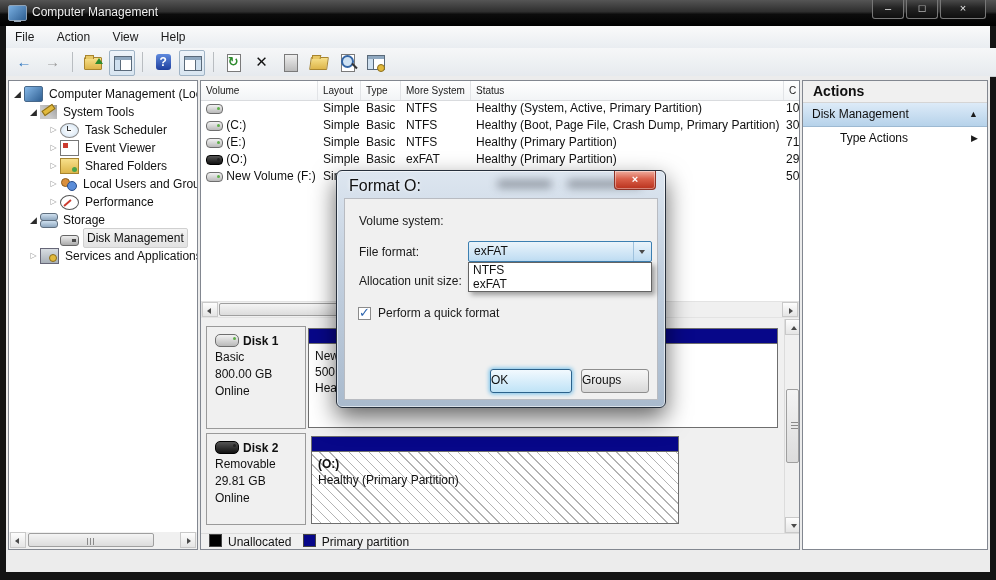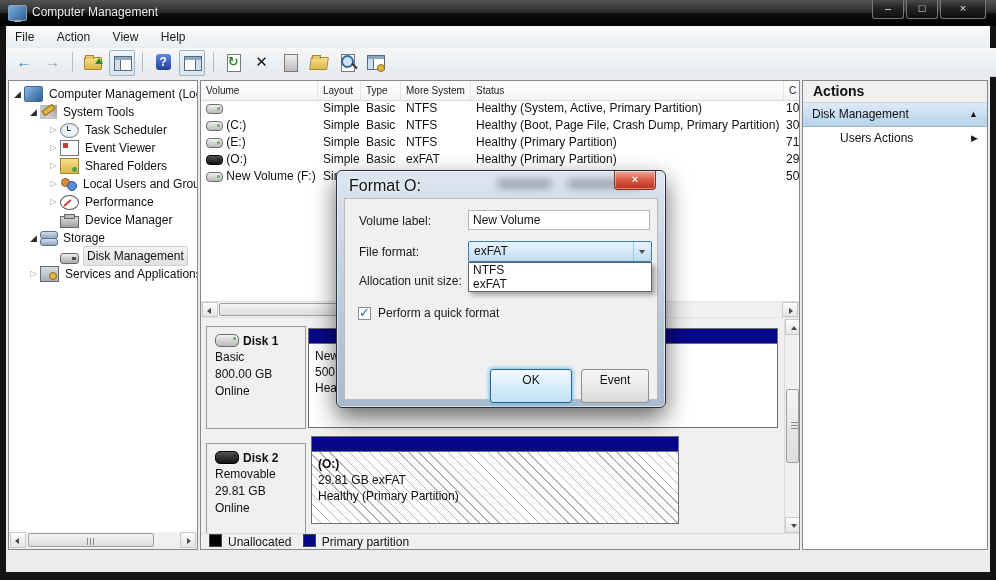--- a/index.html
+++ b/index.html
@@ -154,21 +154,21 @@
   .ddlist{position:absolute;left:124px;top:64px;width:184px;border:1px solid #646464;background:#fff;
     box-shadow:3px 3px 5px rgba(0,0,0,.35);box-sizing:border-box;z-index:5}
   .dditem{height:14px;line-height:14px;font-size:12px;color:#111;padding-left:4px}
   .dditem.sel{background:#3c96e8;color:#fff}
   .cbrow{position:absolute;left:14px;font-size:12px;color:#1a1a1a;display:flex;align-items:center}
   .cbox{width:13px;height:13px;border:1px solid #8b8b8b;background:#fff;margin-right:7px;position:relative;
     display:inline-block;box-sizing:border-box}
   .cbox .chk{position:absolute;left:0px;top:-3px;font-size:13px;font-weight:bold;color:#2b63ad}
   .cbrow.dis{color:#9a9a9a}
   .cbrow.dis .cbox{border-color:#c4c4c4;background:#fbfbfb}
-  .btn{position:absolute;height:34px;border-radius:3px;font-size:12px;color:#111;text-align:center;line-height:21px;box-sizing:border-box}
+  .btn{position:absolute;height:24px;border-radius:3px;font-size:12px;color:#111;text-align:left;line-height:21px;box-sizing:border-box}
   .btn.ok{left:146px;top:171px;width:82px;border:1px solid #2c628b;
     background:linear-gradient(#f2f9fe,#dbeffb 45%,#bfe3f6);box-shadow:0 0 4px 1px #74c0ea}
   .btn.cancel{left:237px;top:171px;width:68px;border:1px solid #8e8e8e;
     background:linear-gradient(#f6f6f6,#ebebeb 45%,#d8d8d8)}
   .botframe{left:0;top:572px;width:996px;height:8px;background:#141414}
 </style>
 </head>
 <body>
 
 <div class="abs titlebar">
@@ -236,25 +236,20 @@
     <div class="trow" style="padding-left:38px">
       <span class="texp">▷</span>
       <span class="ti i-users"></span>
       <span class="tlabel">Local Users and Groups</span>
     </div>
     <div class="trow" style="padding-left:38px">
       <span class="texp">▷</span>
       <span class="ti i-perf"></span>
       <span class="tlabel">Performance</span>
     </div>
-    <div class="trow" style="padding-left:38px">
-      <span class="texp"></span>
-      <span class="ti i-device"></span>
-      <span class="tlabel">Device Manager</span>
-    </div>
     <div class="trow" style="padding-left:18px">
       <span class="texp exp">◢</span>
       <span class="ti i-storage"></span>
       <span class="tlabel">Storage</span>
     </div>
     <div class="trow sel" style="padding-left:38px">
       <span class="texp"></span>
       <span class="ti i-diskm"></span>
       <span class="tlabel">Disk Management</span>
     </div>
@@ -350,31 +345,30 @@
     </div>
     <div class="part" style="left:107px;top:10px;width:470px;height:100px">
       <div class="pstrip"></div>
       <div class="pbody">
         <div class="pline" style="width:26px">New</div>
         <div class="pline" style="width:26px">500</div>
         <div class="pline" style="width:26px">Hea</div>
       </div>
     </div>
 
-    <div class="dlabel" style="left:5px;top:125px;height:92px">
+    <div class="dlabel" style="left:5px;top:115px;height:92px">
       <span class="drive big dark"></span><span class="dname">Disk 2</span>
       <div class="dline">Removable</div>
       <div class="dline">29.81 GB</div>
       <div class="dline">Online</div>
     </div>
     <div class="part" style="left:110px;top:118px;width:368px;height:88px">
       <div class="pstrip"></div>
       <div class="pbody hatch">
         <div class="pline pname">(O:)</div>
-        <div class="pline">29.81 GB exFAT</div>
         <div class="pline">Healthy (Primary Partition)</div>
       </div>
     </div>
   </div>
 
   <div class="vscroll">
     <span class="sbtn" style="left:0;top:0;width:15px">
         <span class="tri u"></span>
       </span>
     <span class="thumb" style="left:1px;top:70px;width:13px;height:74px">
@@ -391,36 +385,35 @@
   </div>
 </div>
 
 <div class="abs pane actions">
   <div class="ahead">Actions</div>
   <div class="agroup">
     <span>Disk Management</span>
     <span class="aarrow">▲</span>
   </div>
   <div class="amore">
-    <span>Users Actions</span>
+    <span>Type Actions</span>
     <span class="aarrow">▶</span>
   </div>
 </div>
 
 <div class="abs botframe"></div>
 
 <div class="abs dialog">
   <div class="smudge" style="left:160px;top:9px;width:55px"></div>
   <div class="smudge" style="left:230px;top:9px;width:75px"></div>
   <div class="dtitle">Format O:</div>
   <div class="dclose"><span>×</span></div>
 
   <div class="dcontent">
-    <div class="dlab" style="left:15px;top:16px">Volume label:</div>
-    <input class="dinput" value="New Volume" style="">
+    <div class="dlab" style="left:15px;top:16px">Volume system:</div>
 
     <div class="dlab" style="left:15px;top:47px">File format:</div>
     <div class="combo">
       <span class="cval">exFAT</span>
       <span class="cbtn">
           <span class="tri d"></span>
         </span>
     </div>
 
     <div class="dlab" style="left:15px;top:76px">Allocation unit size:</div>
@@ -431,15 +424,15 @@
     </div>
 
     <div class="cbrow" style="top:108px">
       <span class="cbox">
           <span class="chk">✓</span>
         </span>
       <span>Perform a quick format</span>
     </div>
 
     <div class="btn ok">OK</div>
-    <div class="btn cancel">Event</div>
+    <div class="btn cancel">Groups</div>
   </div>
 </div>
 
 </body></html>

